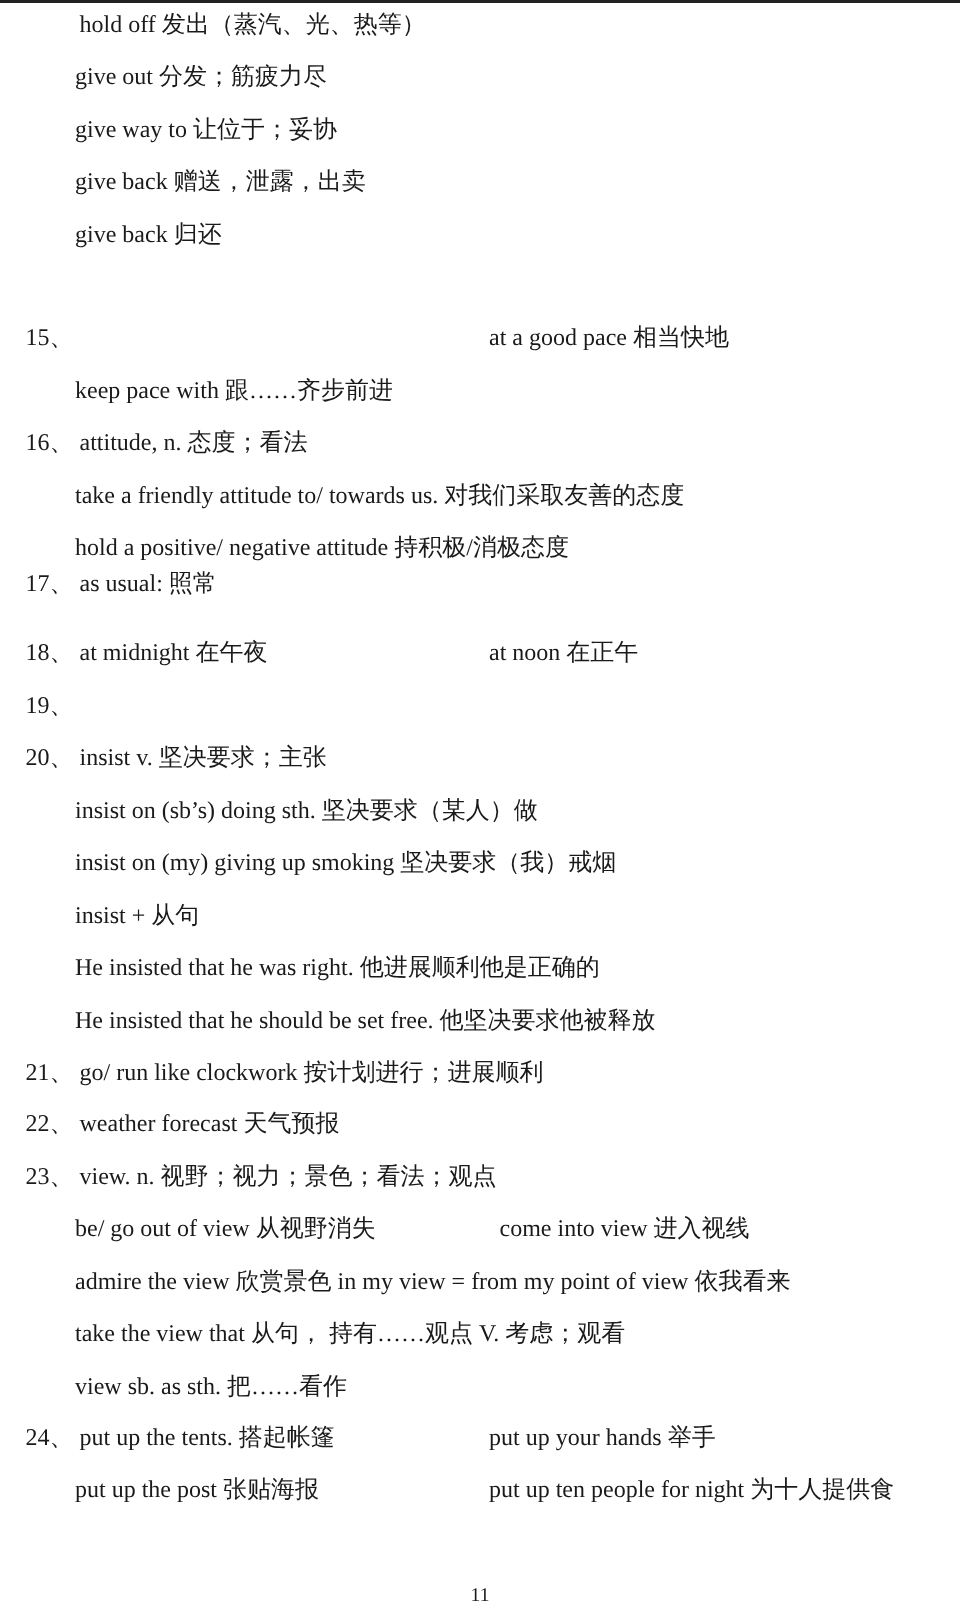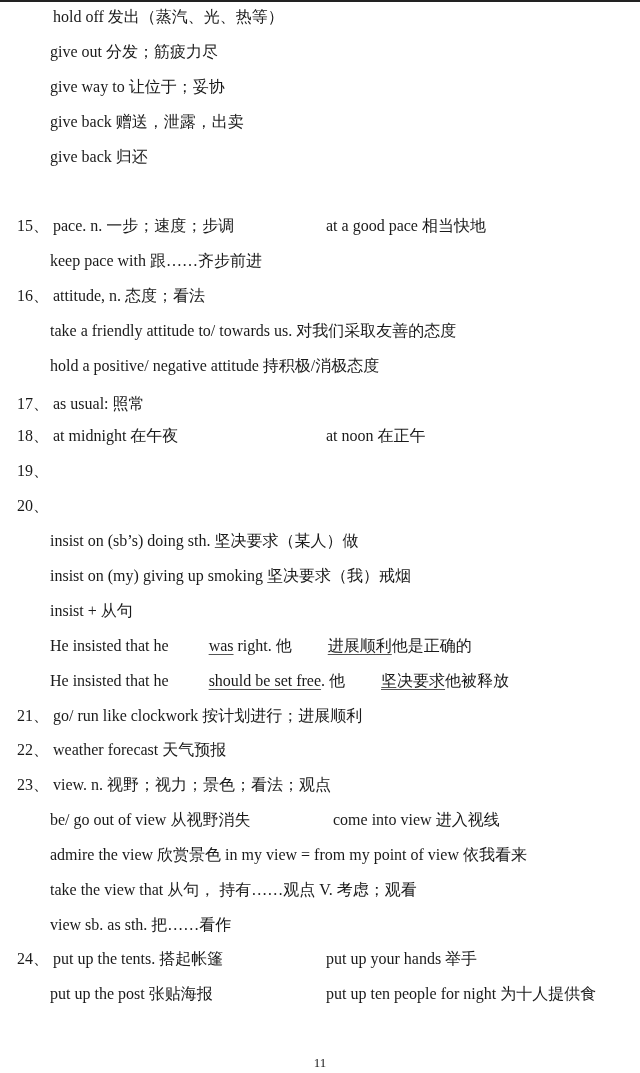--- a/index.html
+++ b/index.html
@@ -8,21 +8,21 @@
       font-family: "Liberation Serif", "DejaVu Serif", serif;
       color: #1a1a1a;
     }
     .top-rule { position: absolute; left: 0; top: 0; width: 640px; height: 2px; background: #222; }
     .line {
       position: absolute; left: 0; width: 640px; height: 24px;
       font-size: 16px; line-height: 24px; white-space: nowrap;
     }
     .seg { position: absolute; top: 0; white-space: nowrap; }
     .num { letter-spacing: 0; }
-    .u { text-decoration: underline; text-underline-offset: 3px; text-decoration-color: #555; margin-left: 36px; }
+    .u { text-underline-offset: 3px; text-decoration-color: #555; }
     .page-num {
       position: absolute; left: 0; width: 640px; top: 1054px; text-align: center;
       font-size: 13px; line-height: 18px;
     }
   </style>
 </head>
 <body>
 
 <div class="top-rule"></div>
 
@@ -37,55 +37,55 @@
 </div>
 <div class="line" style="top:110px">
   <span class="seg" style="left:50px">give back 赠送，泄露，出卖</span>
 </div>
 <div class="line" style="top:145px">
   <span class="seg" style="left:50px">give back  归还</span>
 </div>
 
 <div class="line" style="top:214px">
   <span class="seg num" style="left:17px">15、</span>
-  <span class="seg" style="left:53px">pace. n.  一步；速度；步调</span>
   <span class="seg" style="left:326px">at a good pace  相当快地</span>
 </div>
 <div class="line" style="top:249px">
   <span class="seg" style="left:50px">keep pace with  跟……齐步前进</span>
 </div>
 
 <div class="line" style="top:284px">
   <span class="seg num" style="left:17px">16、</span>
   <span class="seg" style="left:53px">attitude, n.  态度；看法</span>
 </div>
 <div class="line" style="top:319px">
   <span class="seg" style="left:50px">take a friendly attitude to/ towards us.  对我们采取友善的态度</span>
 </div>
 <div class="line" style="top:354px">
   <span class="seg" style="left:50px">hold a positive/ negative attitude  持积极/消极态度</span>
 </div>
 
-<div class="line" style="top:392px">
+<div class="line" style="top:378px">
   <span class="seg num" style="left:17px">17、</span>
   <span class="seg" style="left:53px">as usual:  照常</span>
 </div>
 
 <div class="line" style="top:424px">
   <span class="seg num" style="left:17px">18、</span>
   <span class="seg" style="left:53px">at midnight  在午夜</span>
   <span class="seg" style="left:326px">at noon  在正午</span>
 </div>
 
 <div class="line" style="top:459px">
   <span class="seg num" style="left:17px">19、</span>
 </div>
 
 <div class="line" style="top:494px">
   <span class="seg num" style="left:17px">20、</span>
+  <span class="seg" style="left:53px">insist v.  坚决要求；主张</span>
 </div>
 <div class="line" style="top:529px">
   <span class="seg" style="left:50px">insist on (sb’s) doing sth.  坚决要求（某人）做</span>
 </div>
 <div class="line" style="top:564px">
   <span class="seg" style="left:50px">insist on (my) giving up smoking  坚决要求（我）戒烟</span>
 </div>
 <div class="line" style="top:599px">
   <span class="seg" style="left:50px">insist +  从句</span>
 </div>

